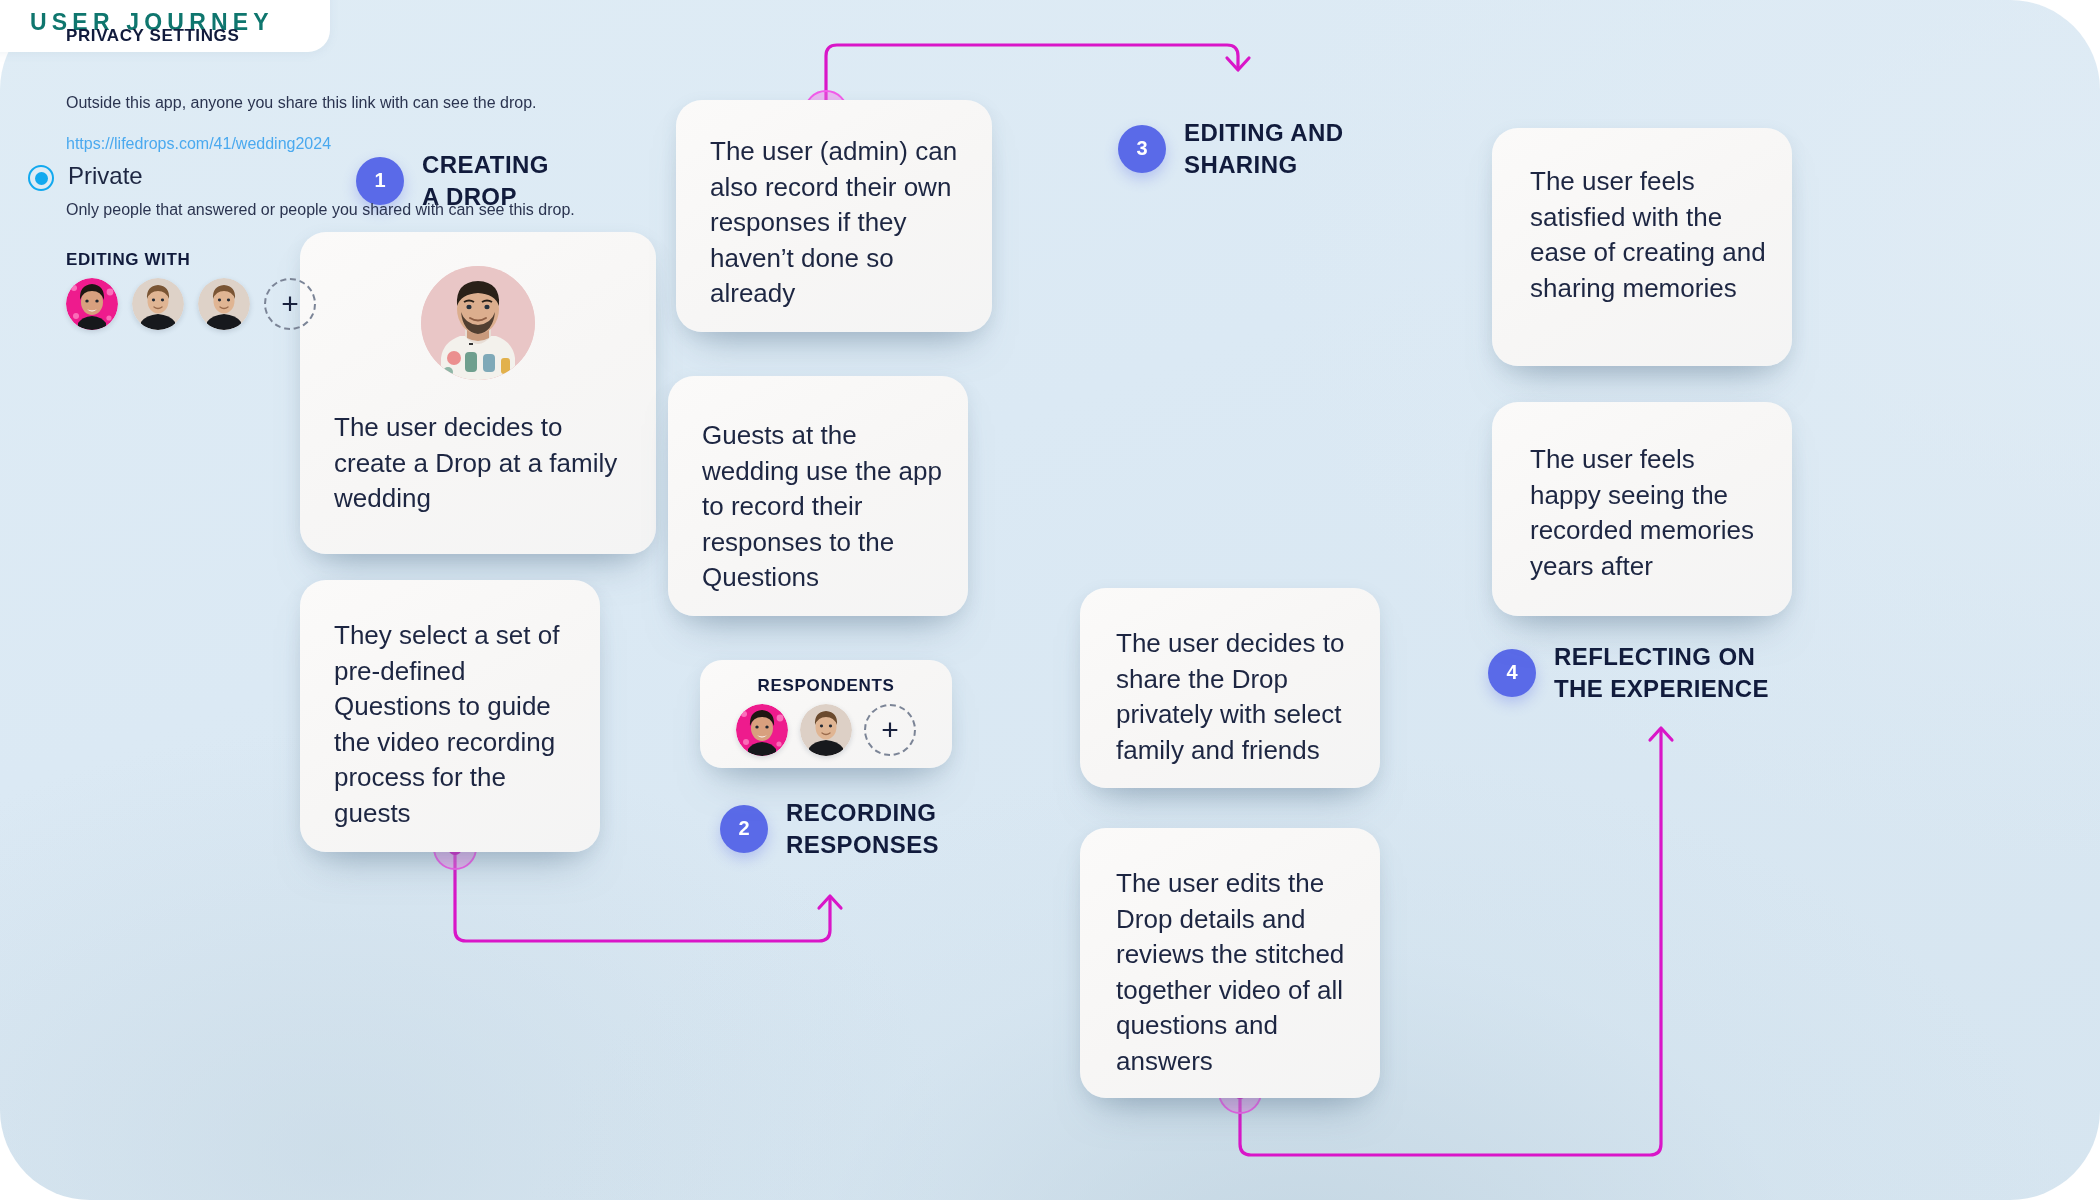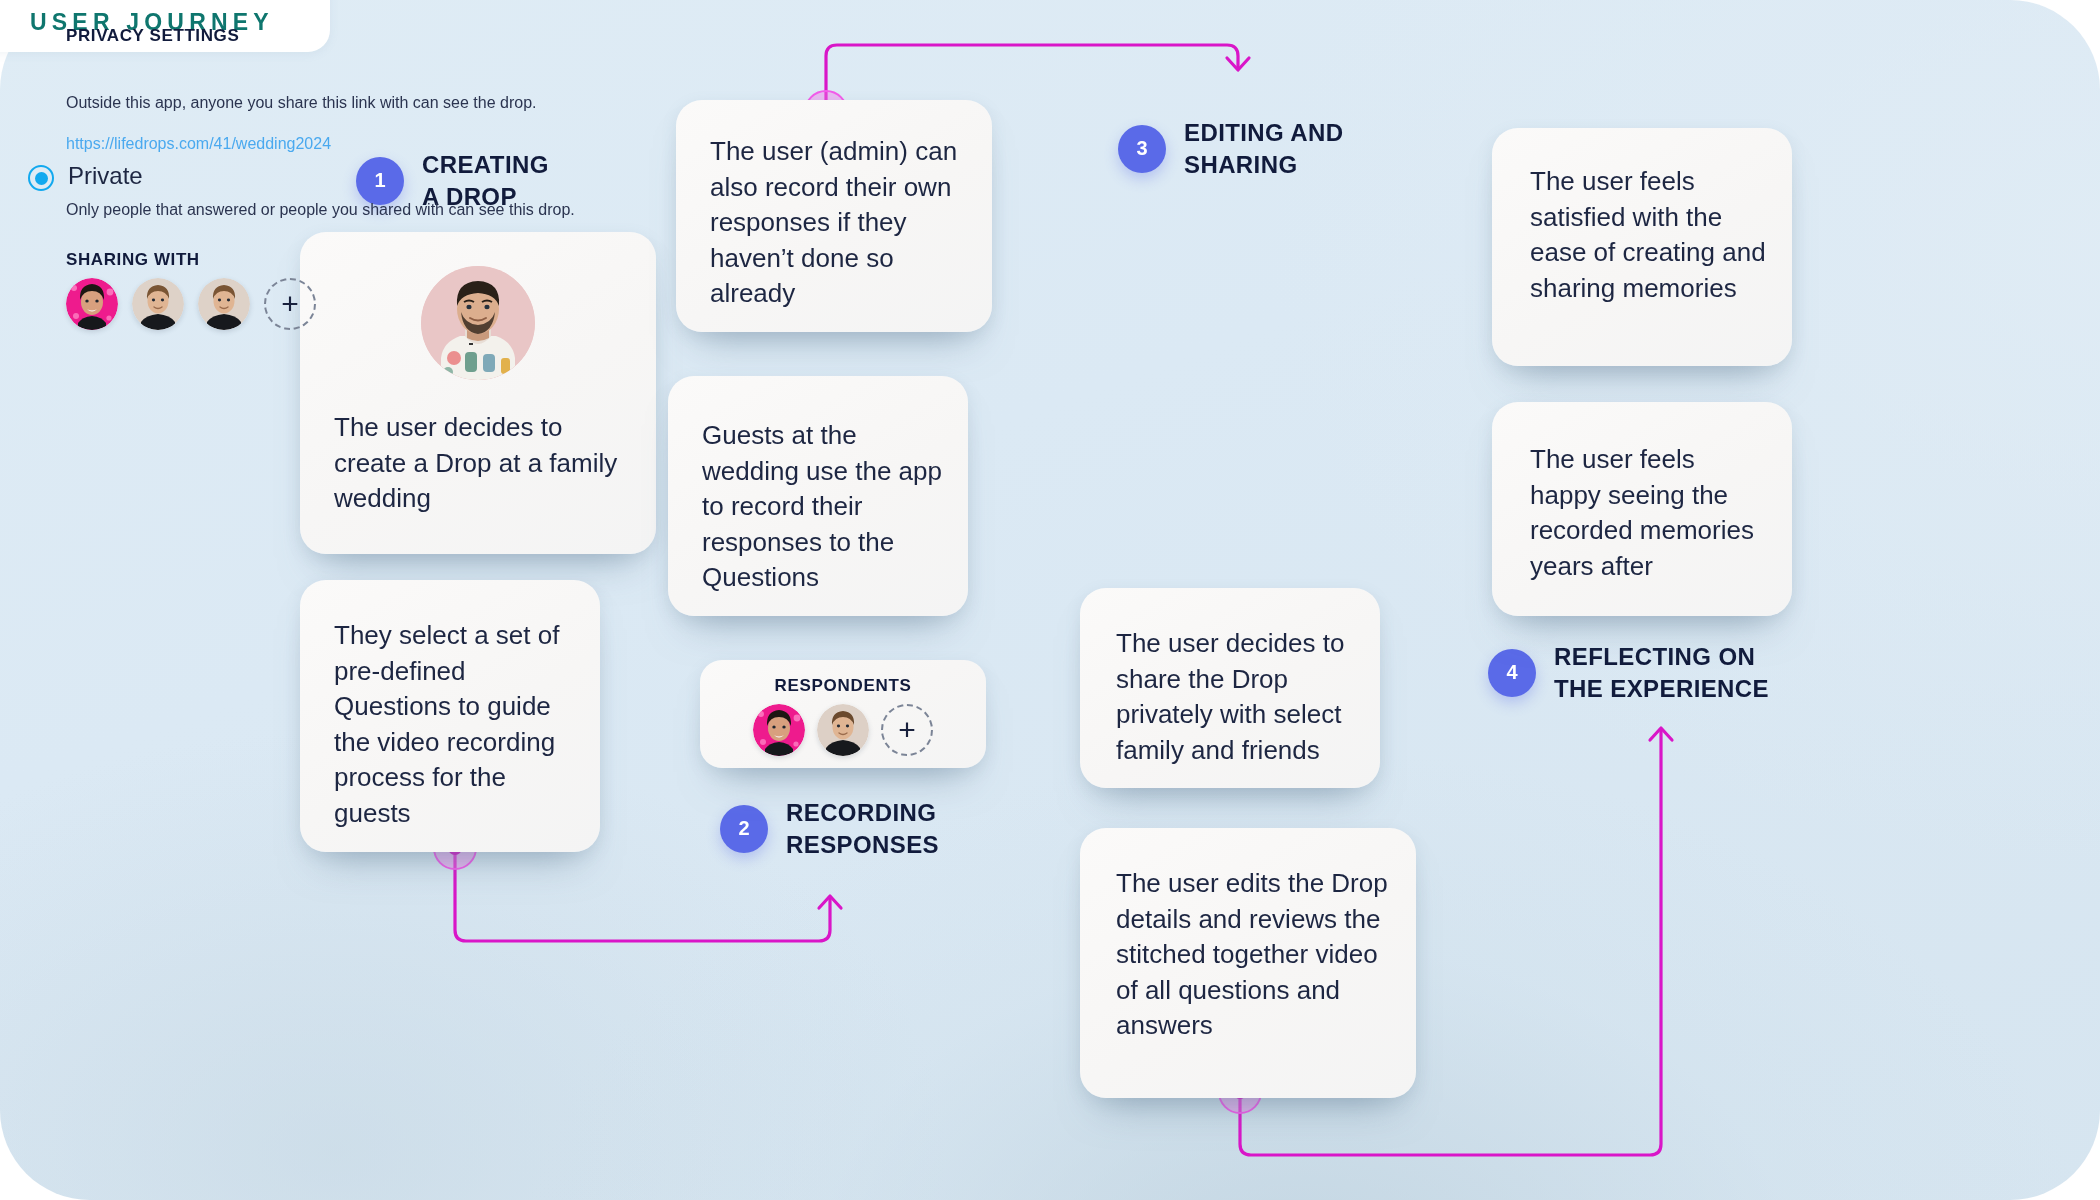--- a/index.html
+++ b/index.html
@@ -75,21 +75,21 @@
   #c-questions{left:300px;top:580px;width:300px;height:272px;}
   #c-questions .txt{position:absolute;left:34px;right:22px;top:38px;}
 
   #c-admin{left:676px;top:100px;width:316px;height:232px;}
   #c-admin .txt{position:absolute;left:34px;right:22px;top:34px;}
 
   #c-guests{left:668px;top:376px;width:300px;height:240px;}
   #c-guests .txt{position:absolute;left:34px;right:22px;top:42px;}
 
   
-  #c-respondents{left:700px;top:660px;width:252px;height:108px;border-radius:22px;padding-left:34px;}
+  #c-respondents{left:700px;top:660px;width:252px;height:108px;border-radius:22px;}
   #c-respondents .hd{
     position:absolute;left:0;right:0;top:16px;text-align:center;
     font-size:17px;font-weight:800;letter-spacing:.7px;color:#111b3c;
   }
   #c-respondents .row{
     position:absolute;left:0;right:0;top:44px;
     display:flex;justify-content:center;align-items:center;gap:12px;
   }
 
   
@@ -118,21 +118,21 @@
     width:52px;height:52px;border-radius:50%;flex:0 0 auto;
     border:2px dashed #7b8496;background:transparent;
     display:flex;align-items:center;justify-content:center;
     color:#19213d;font-size:30px;font-weight:300;line-height:1;
     box-sizing:border-box;
   }
 
   #c-share{left:1080px;top:588px;width:300px;height:200px;}
   #c-share .txt{position:absolute;left:36px;right:24px;top:38px;}
 
-  #c-edit{left:1080px;top:828px;width:300px;height:270px;padding-left:36px;}
+  #c-edit{left:1080px;top:828px;width:300px;height:270px;}
   #c-edit .txt{position:absolute;left:36px;right:22px;top:38px;}
 
   #c-satisfied{left:1492px;top:128px;width:300px;height:238px;}
   #c-satisfied .txt{position:absolute;left:38px;right:22px;top:36px;}
 
   #c-happy{left:1492px;top:402px;width:300px;height:214px;}
   #c-happy .txt{position:absolute;left:38px;right:22px;top:40px;}
 
   
   .anchor{position:absolute;width:44px;height:44px;pointer-events:none;}
@@ -314,21 +314,21 @@
 
     <div class="opt-desc" style="position:absolute;left:66px;top:92px;right:16px;">Outside this app, anyone you share this link with can see the drop.</div>
     <div class="opt-desc link" style="position:absolute;left:66px;top:133px;right:10px;">https://lifedrops.com/41/wedding2024</div>
 
     <div class="opt" style="position:absolute;left:28px;top:163px;right:20px;">
       <div class="radio on"></div>
       <div class="opt-lbl">Private</div>
     </div>
     <div class="opt-desc" style="position:absolute;left:66px;top:199px;right:12px;">Only people that answered or people you shared with can see this drop.</div>
 
-    <div class="sec-hd" style="position:absolute;left:66px;top:250px;">SHARING WITH</div>
+    <div class="sec-hd" style="position:absolute;left:66px;top:250px;">EDITING WITH</div>
     <div style="position:absolute;left:66px;top:278px;display:flex;align-items:center;gap:14px;">
       <div class="av">
         <svg viewBox="0 0 52 52" width="52" height="52">
           <defs>
               <clipPath id="s1">
                 <circle cx="26" cy="26" r="26"></circle>
               </clipPath>
             </defs>
           <g clip-path="url(#s1)">
             <rect width="52" height="52" fill="#ee1b8d"></rect>

